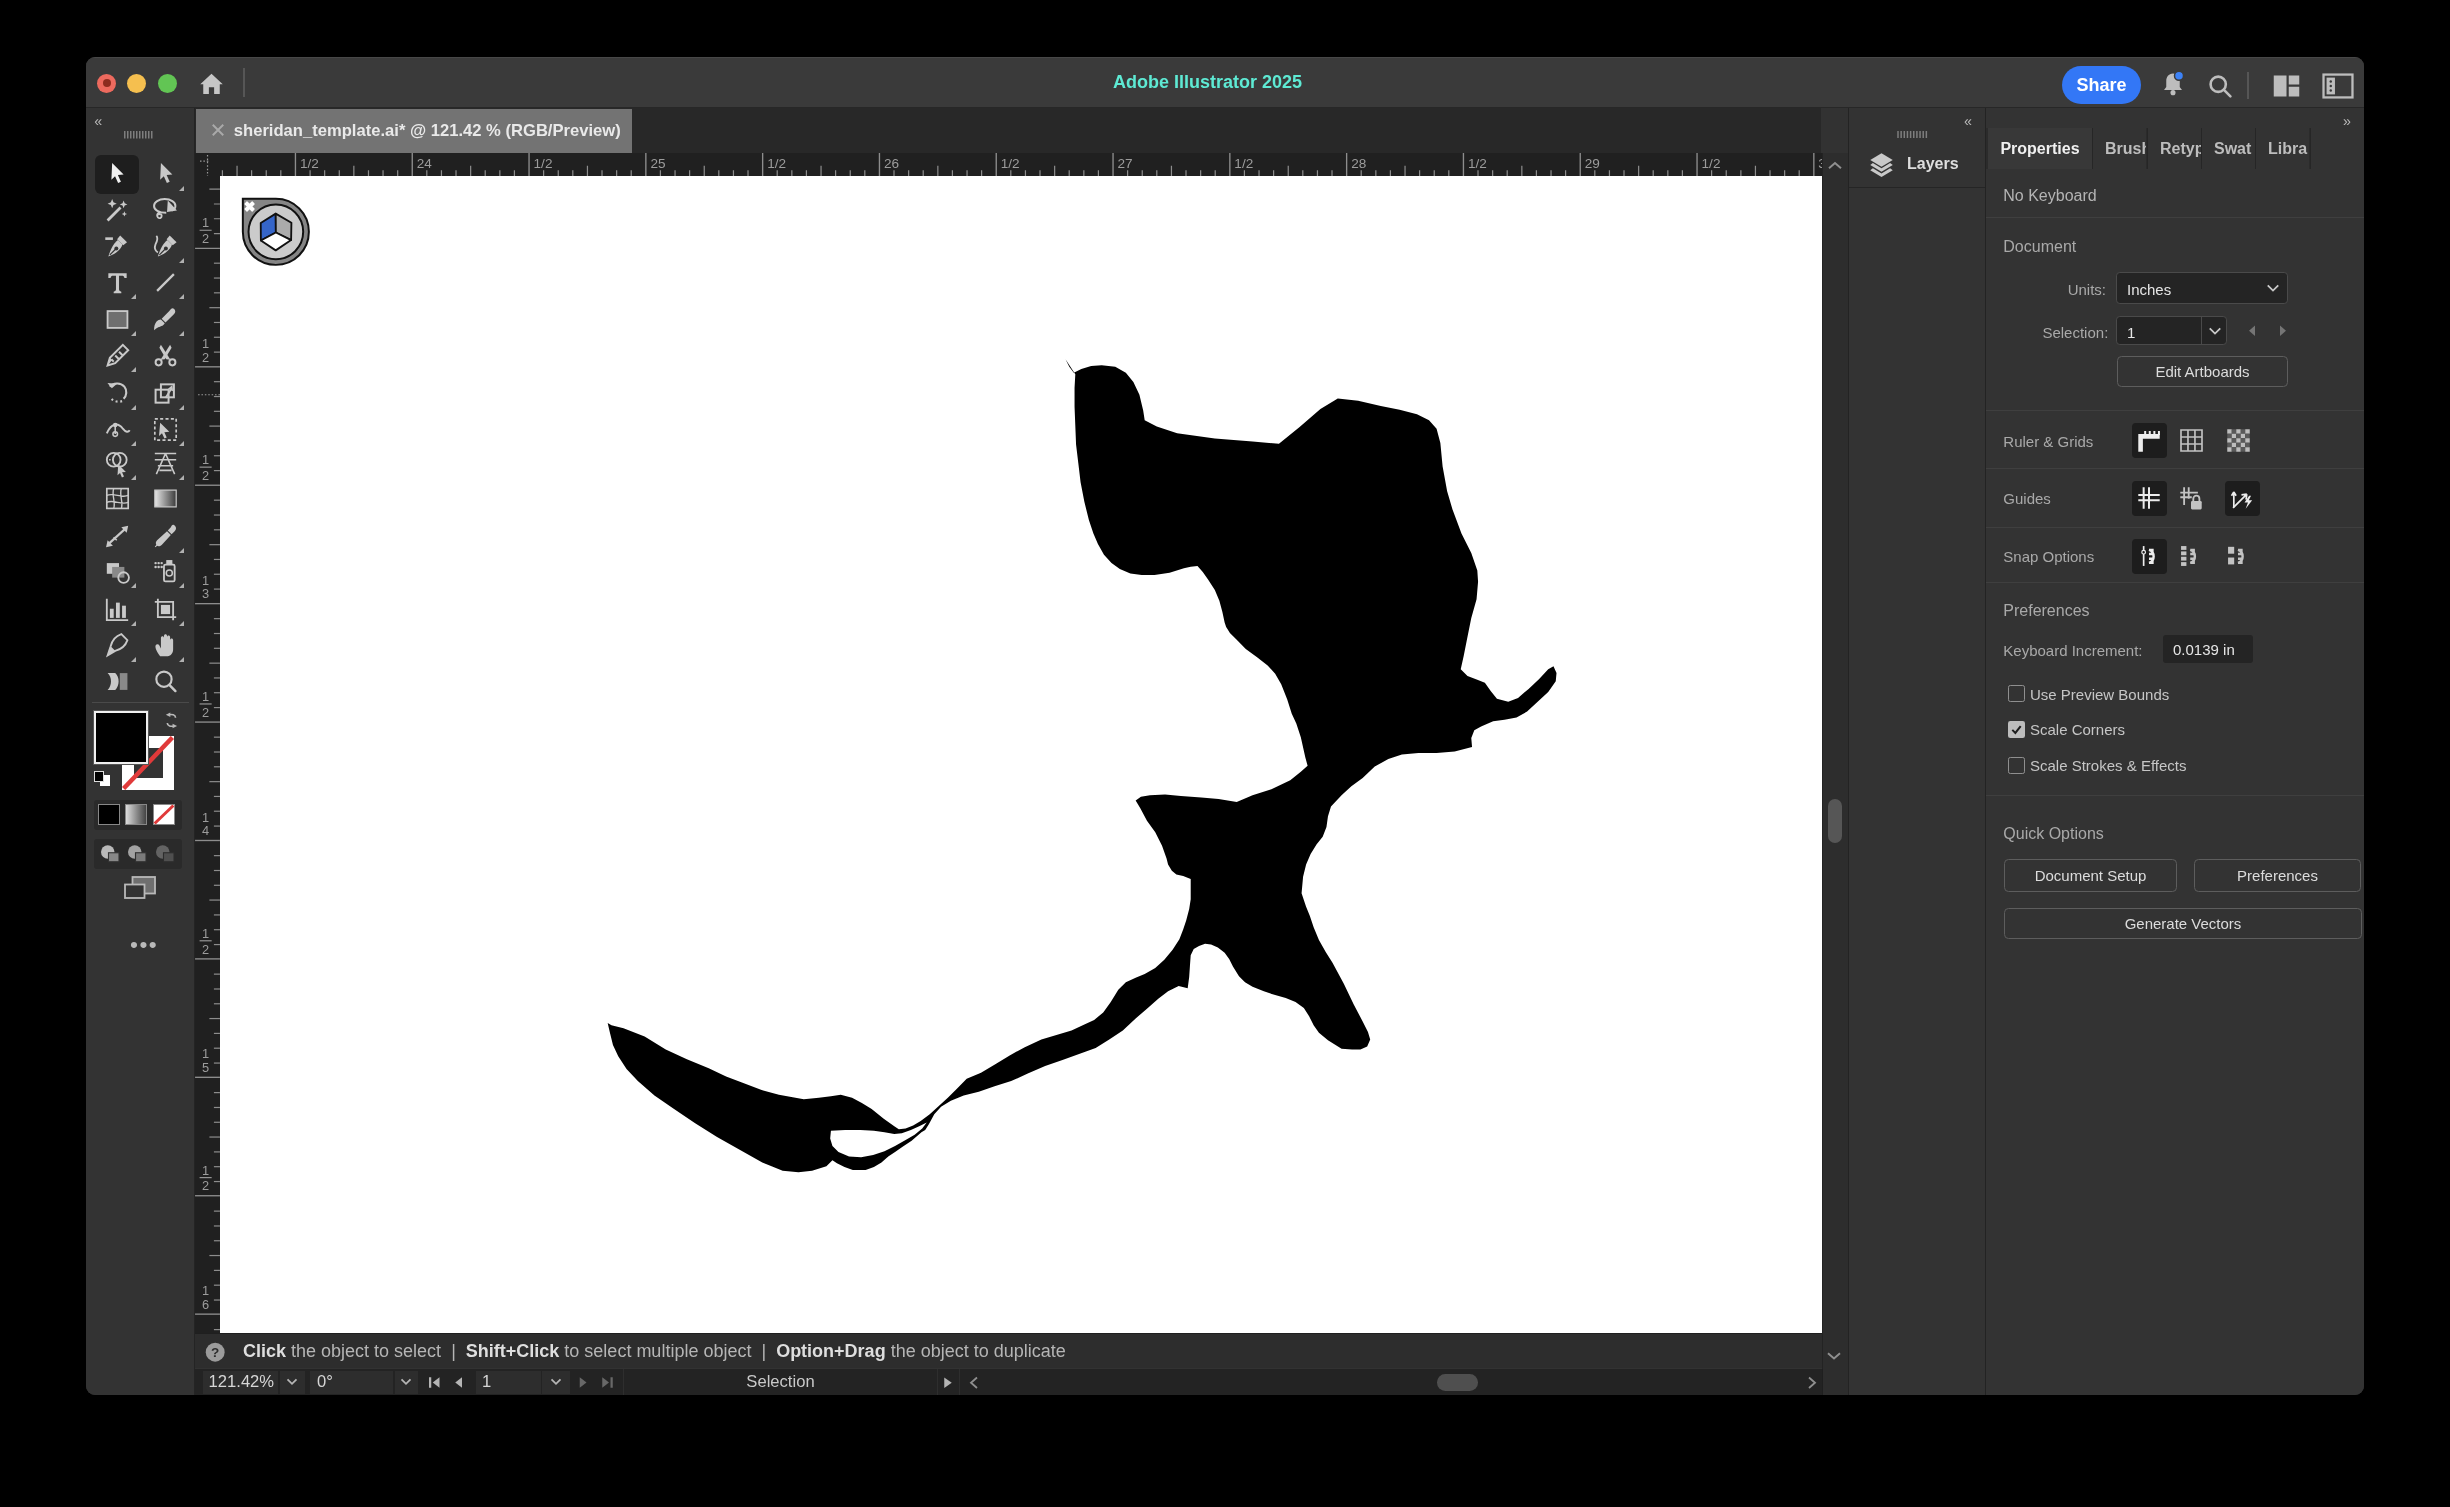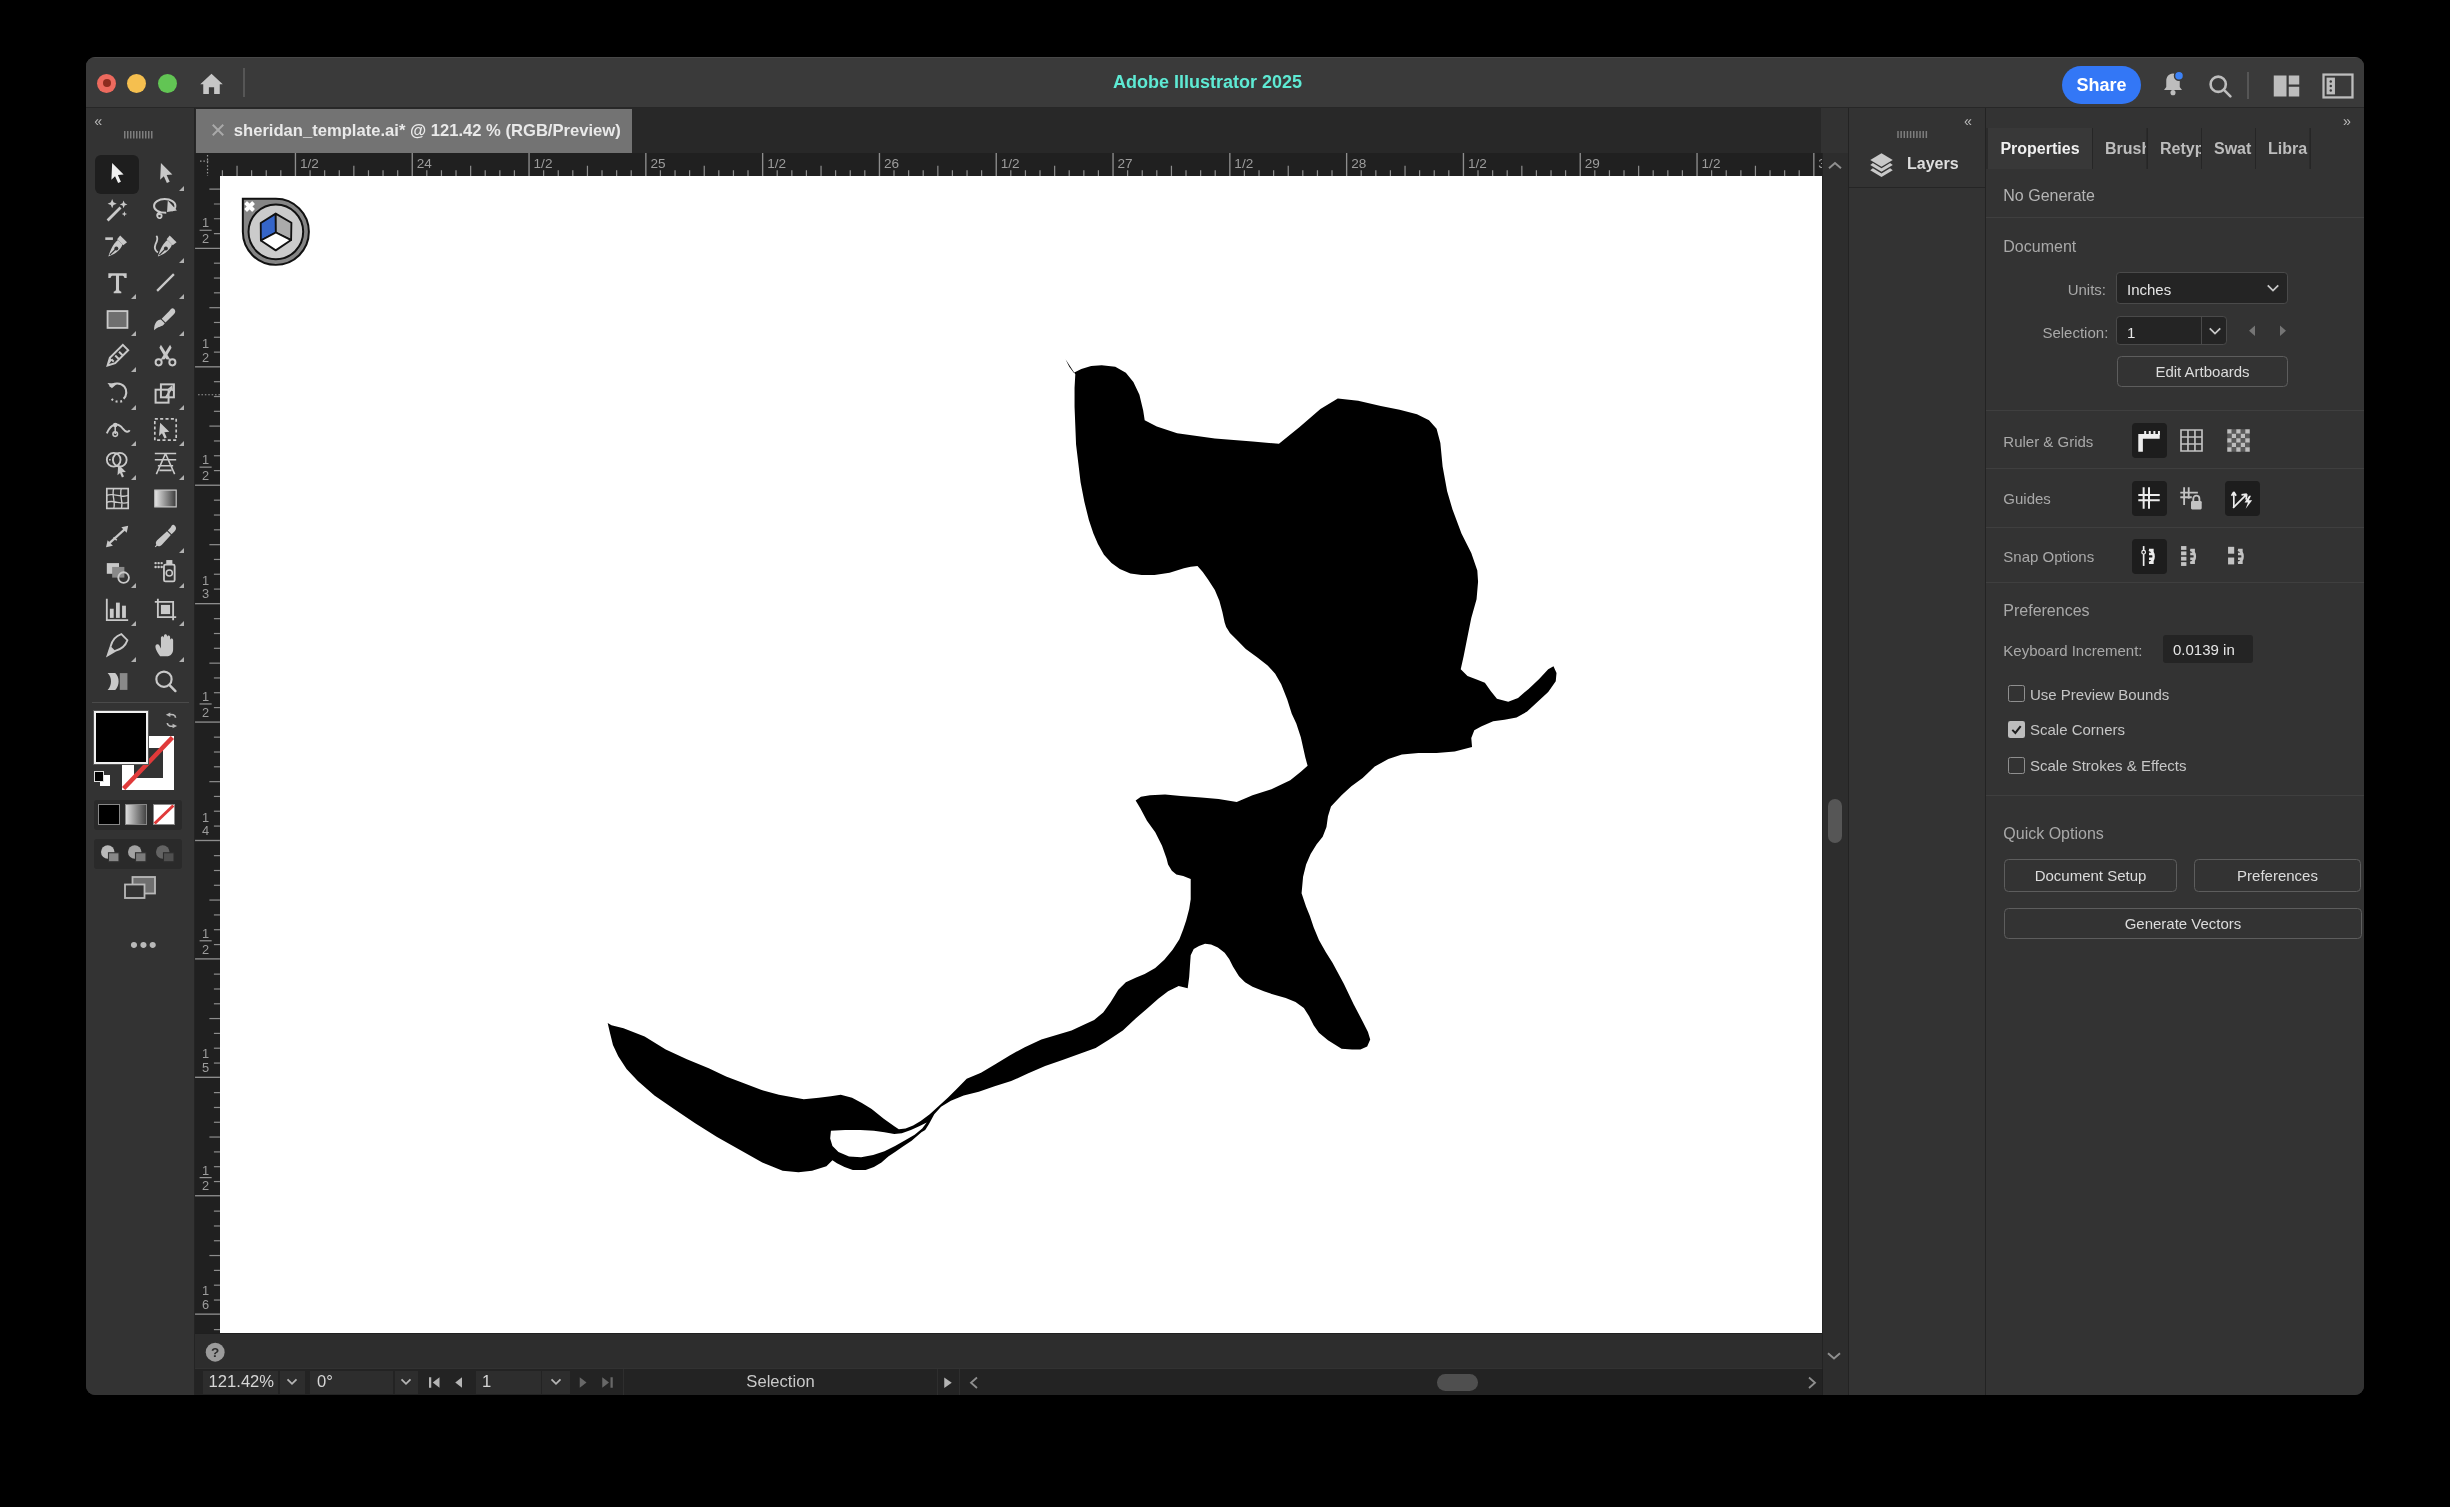--- a/index.html
+++ b/index.html
@@ -577,20 +577,21 @@
     </svg>
 <div class="a" style="left:1742px;top:742px;width:14.3px;height:44px;border-radius:7.5px;background:#565656;"></div>
 <svg class="a" style="left:1739px;top:1294px;" width="18" height="10.6" viewBox="0 0 24 14">
       <path d="M4 3 L12 10 L20 3" fill="none" stroke="#8f8f8f" stroke-width="2.6"></path>
     </svg>
 <div class="a" style="left:109px;top:1276px;width:1627px;height:35px;background:#2d2d2d;border-top:0.8px solid #1f1f1f;">
 <svg class="a" style="left:9.8px;top:7.5px;" width="20.4" height="20.4" viewBox="0 0 27 27">
         <circle cx="13.5" cy="13.5" r="12.5" fill="#9b9b9b"></circle>
         <text x="13.5" y="19.5" text-anchor="middle" font-size="18" font-weight="700" fill="#2d2d2d" font-family="Liberation Sans">?</text>
       </svg>
+<div class="a" style="left:48px;top:0;height:35px;line-height:35px;font-size:18px;color:#b5b5b5;white-space:nowrap;"><b style="color:#dedede;">Click</b> the object to select&nbsp;&nbsp;|&nbsp;&nbsp;<b style="color:#dedede;">Shift+Click</b> to select multiple object&nbsp;&nbsp;|&nbsp;&nbsp;<b style="color:#dedede;">Option+Drag</b> the object to duplicate</div>
 </div>
 <div class="a" style="left:109px;top:1312px;width:1653px;height:26.4px;background:#232323;">
 <div class="a" style="left:8.3px;top:1.5px;width:75px;height:23.4px;background:#2d2d2d;"></div>
 <div class="a" style="left:85px;top:1.5px;width:25px;height:23.4px;background:#2d2d2d;"></div>
 <div class="a" style="left:13.6px;top:0;height:26.4px;line-height:25px;font-size:16.6px;color:#d6d6d6;">121.42%</div>
 <svg class="a" style="left:88px;top:8.3px;" width="18" height="9.8" viewBox="0 0 24 13">
         <path d="M6 3 L12 9 L18 3" fill="none" stroke="#b5b5b5" stroke-width="2.4"></path>
       </svg>
 <div class="a" style="left:115px;top:1.5px;width:83px;height:23.4px;background:#2d2d2d;"></div>
 <div class="a" style="left:200px;top:1.5px;width:23.4px;height:23.4px;background:#2d2d2d;"></div>
@@ -650,21 +651,21 @@
 </div>
 <div class="a" style="left:1899px;top:51px;width:379px;height:1287px;background:#333333;border-left:0.8px solid #232323;">
 <div class="a" style="left:357px;top:5.3px;color:#b9b9b9;font-size:14.3px;letter-spacing:-1.5px;">»</div>
 <div class="a" style="left:0;top:19.6px;width:379px;height:41px;background:#2b2b2b;"></div>
 <div class="a" style="left:1.5px;top:19.6px;width:105px;height:41px;background:#383838;color:#f0f0f0;font-size:16px;font-weight:700;text-align:center;line-height:41px;">Properties</div>
 <div class="a" style="left:106px;top:19.6px;width:54px;height:41px;background:#333333;border-left:0.8px solid #262626;color:#bdbdbd;font-size:16px;font-weight:700;line-height:41px;padding-left:12px;overflow:hidden;white-space:nowrap;">Brush</div>
 <div class="a" style="left:161px;top:19.6px;width:54px;height:41px;background:#333333;border-left:0.8px solid #262626;color:#bdbdbd;font-size:16px;font-weight:700;line-height:41px;padding-left:12px;overflow:hidden;white-space:nowrap;">Retyp</div>
 <div class="a" style="left:215px;top:19.6px;width:54px;height:41px;background:#333333;border-left:0.8px solid #262626;color:#bdbdbd;font-size:16px;font-weight:700;line-height:41px;padding-left:12px;overflow:hidden;white-space:nowrap;">Swat</div>
 <div class="a" style="left:269px;top:19.6px;width:54px;height:41px;background:#333333;border-left:0.8px solid #262626;color:#bdbdbd;font-size:16px;font-weight:700;line-height:41px;padding-left:12px;overflow:hidden;white-space:nowrap;">Libra</div>
 <div class="a" style="left:324px;top:19.6px;width:55px;height:41px;background:#333333;border-left:0.8px solid #262626;"></div>
-<div class="a" style="left:17.3px;top:79px;font-size:16px;color:#b4b4b4;">No Generate</div>
+<div class="a" style="left:17.3px;top:79px;font-size:16px;color:#b4b4b4;">No Keyboard</div>
 <div class="a" style="left:0px;top:109px;width:379px;height:0.8px;background:#3f3f3f;"></div>
 <div class="a" style="left:17.3px;top:130px;font-size:16px;color:#a9a9a9;">Document</div>
 <div class="a" style="left:41px;top:173px;width:79px;font-size:15px;color:#a9a9a9;text-align:right;">Units:</div>
 <div class="a" style="left:130px;top:164px;width:172px;height:32px;background:#242424;border:0.8px solid #4a4a4a;border-radius:3.8px;"></div>
 <div class="a" style="left:141px;top:173px;font-size:15px;color:#e6e6e6;">Inches</div>
 <svg class="a" style="left:278px;top:175px;" width="18" height="9.8" viewBox="0 0 24 13">
         <path d="M5 3 L12 10 L19 3" fill="none" stroke="#c9c9c9" stroke-width="2.4"></path>
       </svg>
 <div class="a" style="left:17.3px;top:216px;width:105px;font-size:15px;color:#a9a9a9;text-align:right;">Selection:</div>
 <div class="a" style="left:130px;top:208px;width:111px;height:29px;background:#242424;border:0.8px solid #4a4a4a;border-radius:3.8px;"></div>

